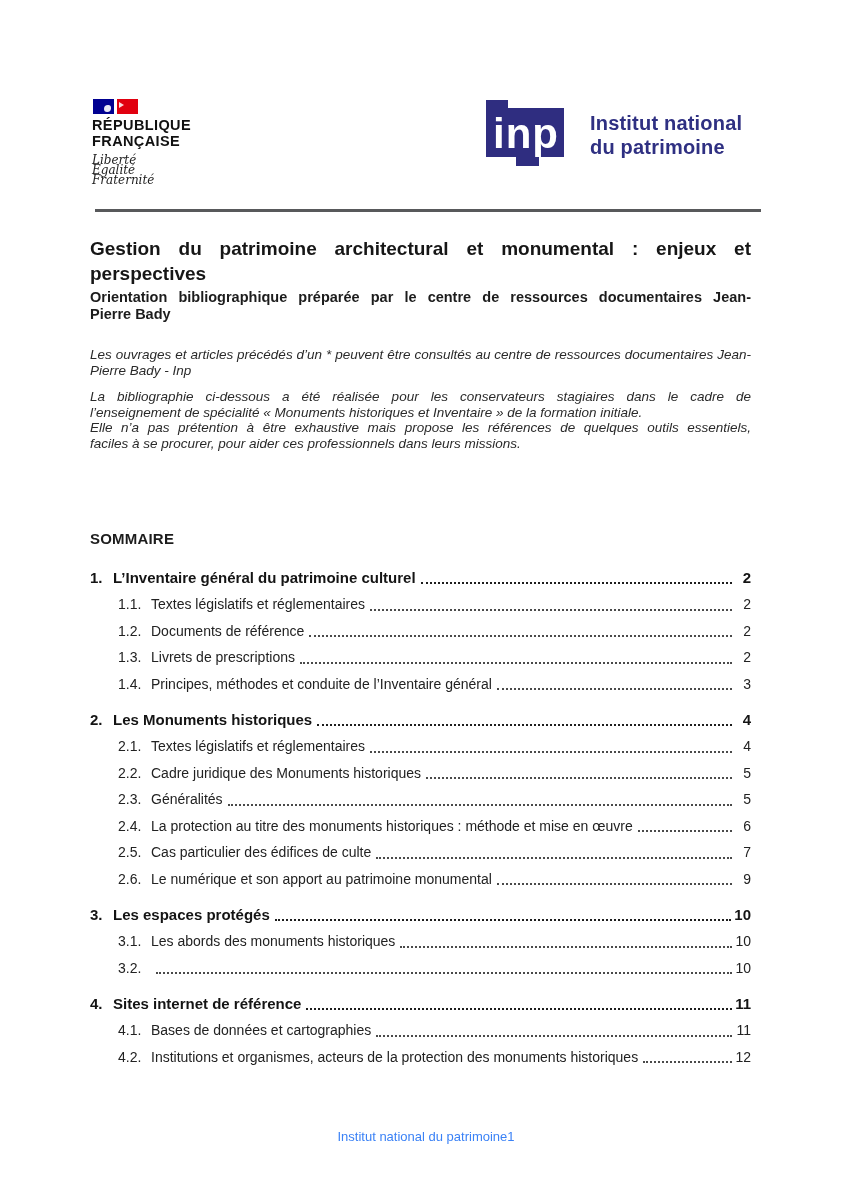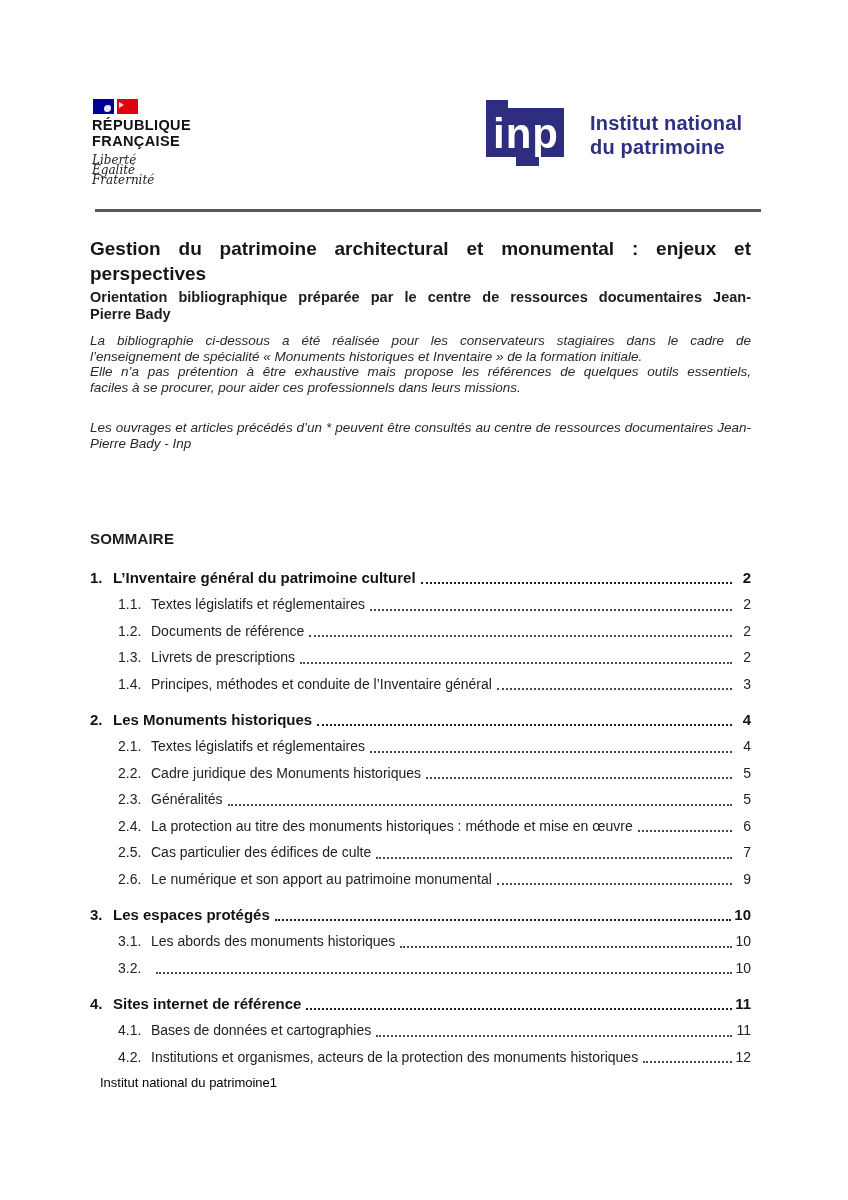--- a/index.html
+++ b/index.html
@@ -53,22 +53,22 @@
     margin: 0 3px 7px 5px; min-width: 12px; }
   .toc-row .pg { flex: 0 0 auto; min-width: 16px; text-align: right; }
   .toc-row.l1 { font-weight: bold; font-size: 15px; color: #141414; margin-top: 9px; line-height: 27px; }
   .toc-row.l1:first-child { margin-top: 0; }
   .toc-row.l1 .num { width: 23px; }
   .toc-row.l1 .dots { border-bottom-color: #1d1d1d; margin-bottom: 7px; }
   .toc-row.l2 { padding-left: 28px; }
   .toc-row.l2 .num { width: 33px; }
 
   
-  .footer { position: absolute; left: 100px; top: 1075px; width: 652px;
-    display: flex; justify-content: flex-start; font-size: 13px; color: #000000; }
+  .footer { position: absolute; left: 100px; top: 1129px; width: 652px;
+    display: flex; justify-content: center; font-size: 13px; color: #3b82f6; }
 </style>
 </head>
 <body>
 
 <div class="rf-logo">
   <div class="rf-flag">
     <div class="b1"></div>
     <div class="b2"></div>
   </div>
   <div class="rf-name">RÉPUBLIQUE</div>
@@ -100,32 +100,32 @@
   <div class="doc-title">
     <div class="jl">Gestion du patrimoine architectural et monumental : enjeux et</div>
     <div>perspectives</div>
   </div>
 
   <div class="doc-subtitle">
     <div class="jl">Orientation bibliographique préparée par le centre de ressources documentaires Jean-</div>
     <div>Pierre Bady</div>
   </div>
 
+  <div class="intro p2">
+    <div class="jl">Les ouvrages et articles précédés d’un * peuvent être consultés au centre de ressources documentaires Jean-</div>
+    <div>Pierre Bady - Inp</div>
+  </div>
+
   <div class="intro p1">
     <div class="jl">La bibliographie ci-dessous a été réalisée pour les conservateurs stagiaires dans le cadre de</div>
     <div>l’enseignement de spécialité « Monuments historiques et Inventaire » de la formation initiale.</div>
     <div class="jl">Elle n’a pas prétention à être exhaustive mais propose les références de quelques outils essentiels,</div>
     <div>faciles à se procurer, pour aider ces professionnels dans leurs missions.</div>
   </div>
 
-  <div class="intro p2">
-    <div class="jl">Les ouvrages et articles précédés d’un * peuvent être consultés au centre de ressources documentaires Jean-</div>
-    <div>Pierre Bady - Inp</div>
-  </div>
-
   <div class="sommaire">SOMMAIRE</div>
 
   <div class="toc">
 
     <div class="toc-row l1">
       <span class="num">1.</span>
       <span class="lbl">L’Inventaire général du patrimoine culturel</span>
       <span class="dots"></span>
       <span class="pg">2</span>
     </div>

